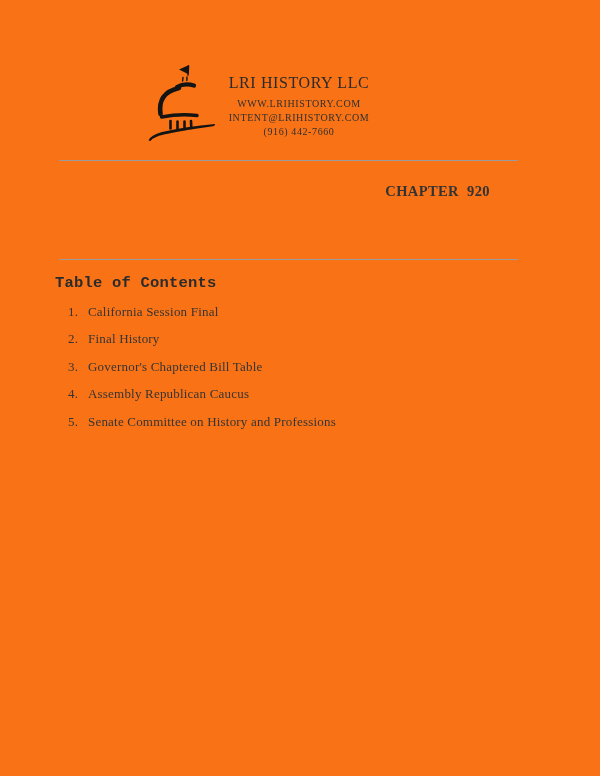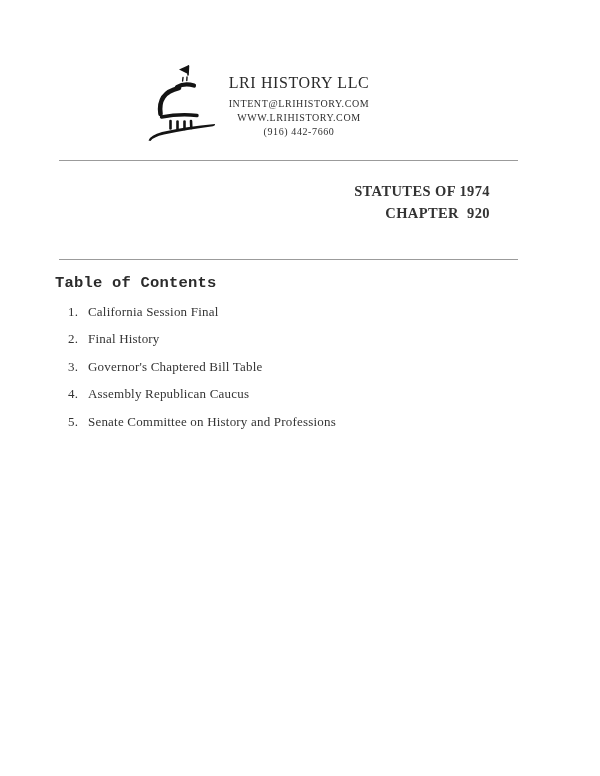--- a/index.html
+++ b/index.html
@@ -2,21 +2,21 @@
 <html><head>
 <meta charset="utf-8">
 <style>
   * { margin: 0; padding: 0; box-sizing: border-box; }
   html, body { background: #e8e8e8; }
   .page {
     position: relative;
     width: 600px;
     height: 776px;
     margin: 0 auto;
-    background: #ffffff;
+    background: #f97316;
     overflow: hidden;
     font-family: "Liberation Serif", "DejaVu Serif", serif;
     color: #2e2e2e;
   }
 
   
   .logo {
     position: absolute;
     left: 146px;
     top: 62px;
@@ -124,29 +124,28 @@
     <path d="M24.5,59 L24.5,66.5" stroke-width="2.6"></path>
     <path d="M31.5,59.5 L31.5,67" stroke-width="2.6"></path>
     <path d="M38.5,59.5 L38.5,67" stroke-width="2.6"></path>
     <path d="M45,59 L45.3,66" stroke-width="2.6"></path>
 
     <path d="M2.5,78.5 Q4.5,73 16,70 Q40,64.5 69,62 Q69.8,63.2 67,64.2 Q38,68 18,72.5 Q7,75 4.5,79 Z" fill="#141414" stroke="none"></path>
   </svg>
 
   <div class="header-text">
     <div class="company-name">LRI HISTORY LLC</div>
+    <div class="contact-line">WWW.LRIHISTORY.COM</div>
     <div class="contact-line">INTENT@LRIHISTORY.COM</div>
-    <div class="contact-line">WWW.LRIHISTORY.COM</div>
     <div class="contact-line">(916) 442-7660</div>
   </div>
 
   <div class="rule rule-top"></div>
 
   <div class="ref-block">
-    <div class="ref-line">STATUTES OF 1974</div>
     <div class="ref-line">CHAPTER  920</div>
   </div>
 
   <div class="rule rule-bottom"></div>
 
   <div class="toc-title">Table of Contents</div>
 
   <div class="toc-list">
     <div class="toc-item">
       <span class="toc-num">1.</span>

